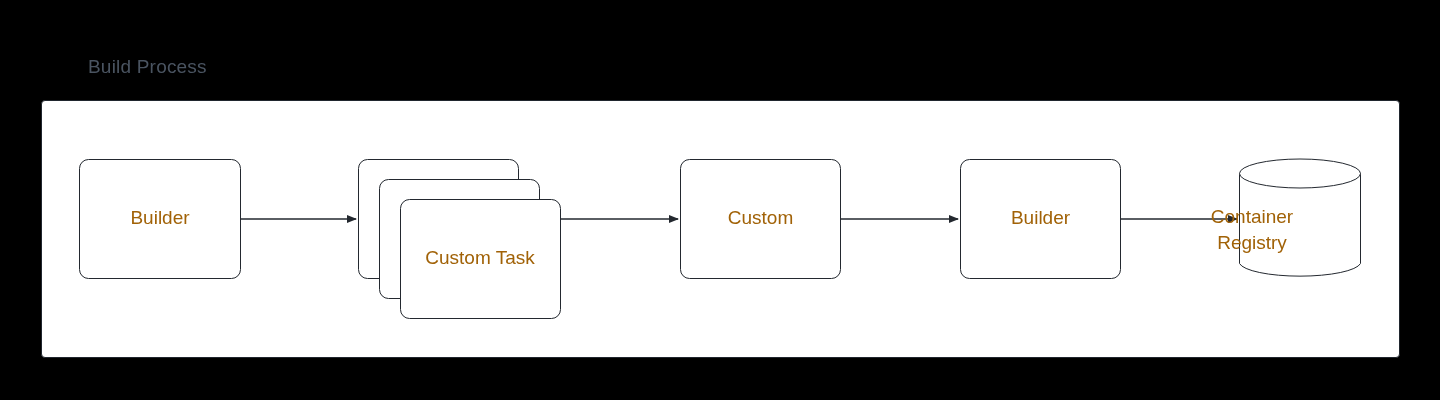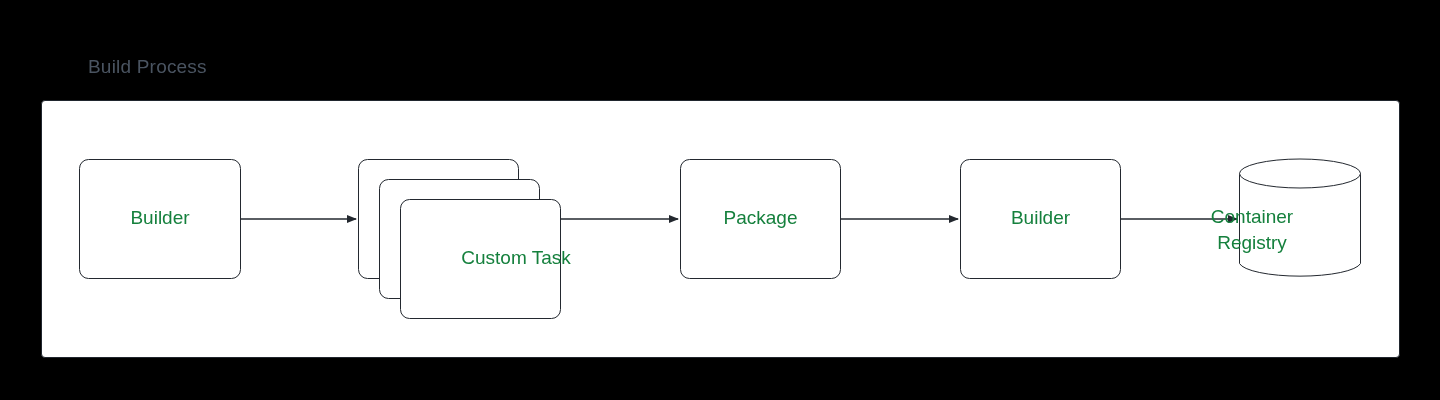--- a/index.html
+++ b/index.html
@@ -39,28 +39,28 @@
     position: absolute;
     left: 0;
     top: 0;
     width: 1440px;
     height: 400px;
     pointer-events: none;
   }
   .node-label {
     position: absolute;
     font-size: 19px;
-    color: #15803d;
+    color: #a16207;
     text-align: center;
     line-height: 26px;
     white-space: pre-line;
     pointer-events: none;
   }
   #label-builder   { left: 79px;  top: 205px; width: 162px; }
-  #label-customtask{ left: 400px; top: 245px; width: 160px; padding-left: 36px; }
+  #label-customtask{ left: 400px; top: 245px; width: 160px; }
   #label-package   { left: 680px; top: 205px; width: 161px; }
   #label-publish   { left: 960px; top: 205px; width: 161px; }
   #label-registry  { left: 1191px;top: 204px; width: 122px; text-align: center; }
 </style>
 </head>
 <body>
 
 <div id="canvas">
 
   <div id="diagram-title">Build Process</div>
@@ -97,20 +97,20 @@
 
     <line x1="841" y1="219" x2="958" y2="219" stroke="#23282f" stroke-width="1.3" marker-end="url(#arrowhead)"></line>
 
     <line x1="1121" y1="219" x2="1237" y2="219" stroke="#23282f" stroke-width="1.3" marker-end="url(#arrowhead)"></line>
   </svg>
 
   <div class="node-label" id="label-builder">Builder</div>
 
   <div class="node-label" id="label-customtask">Custom Task</div>
 
-  <div class="node-label" id="label-package">Package</div>
+  <div class="node-label" id="label-package">Custom</div>
 
   <div class="node-label" id="label-publish">Builder</div>
 
   <div class="node-label" id="label-registry">Container
 Registry</div>
 
 </div>
 
 </body></html>

